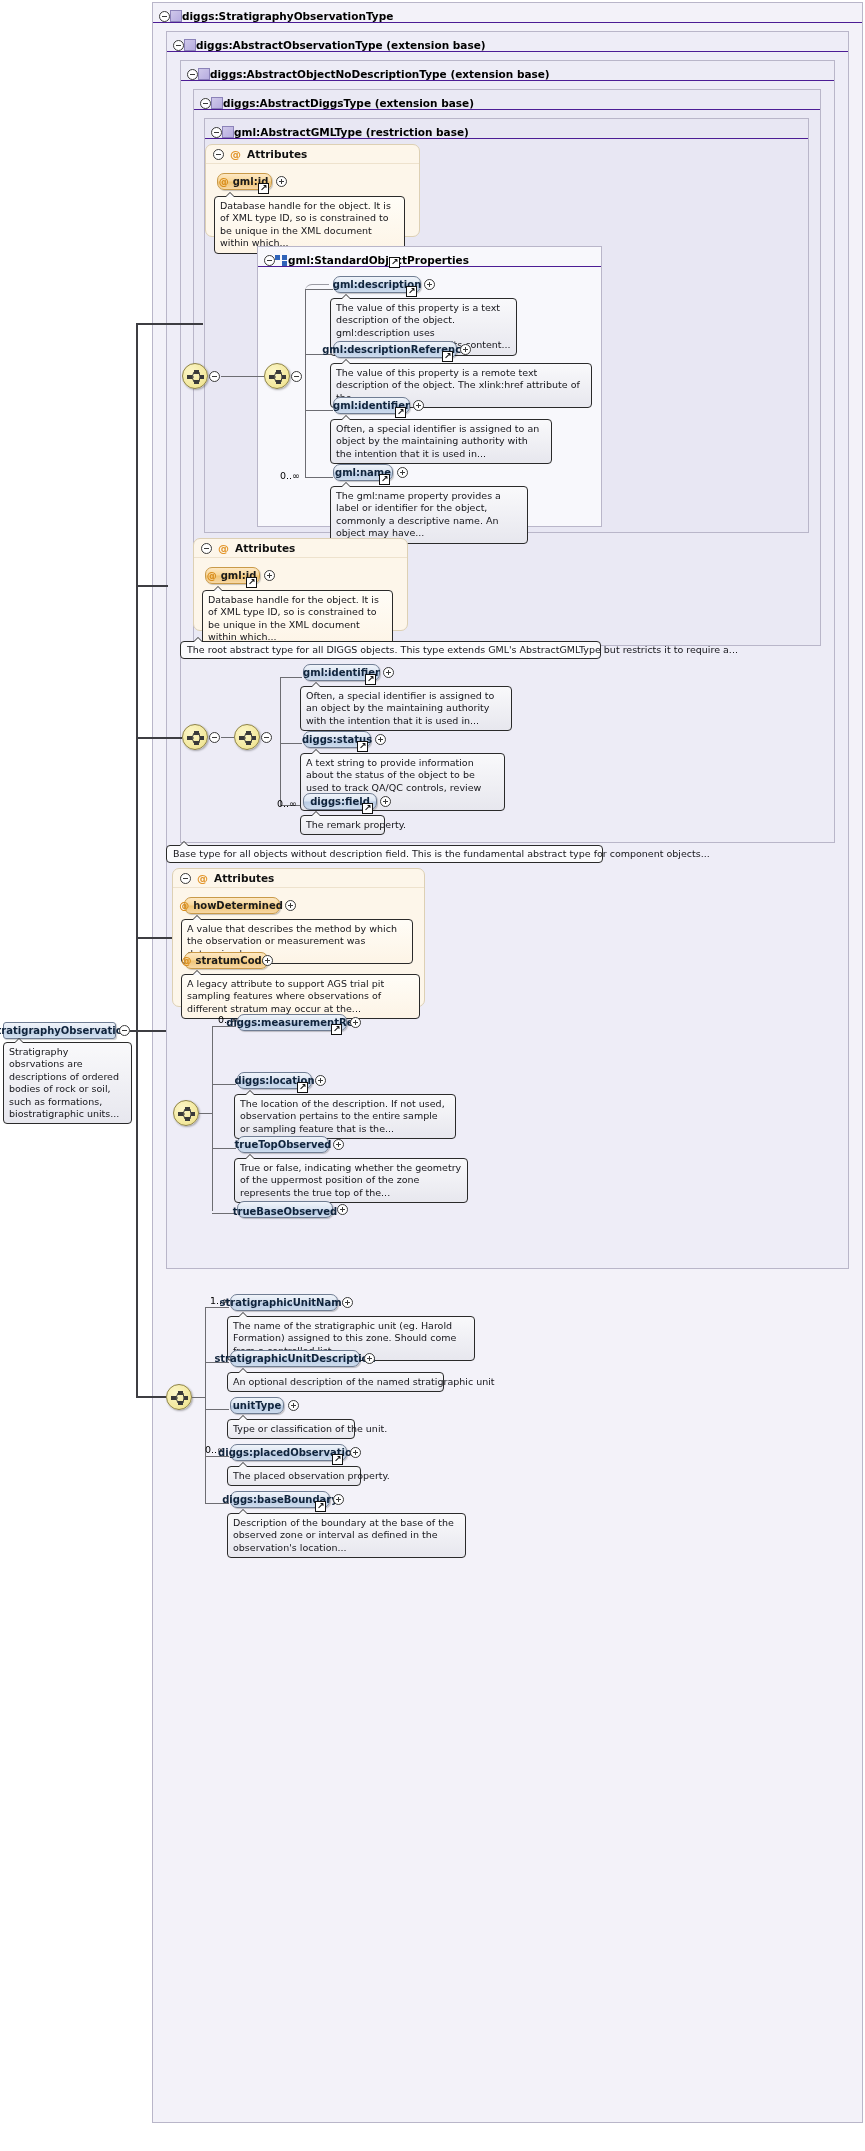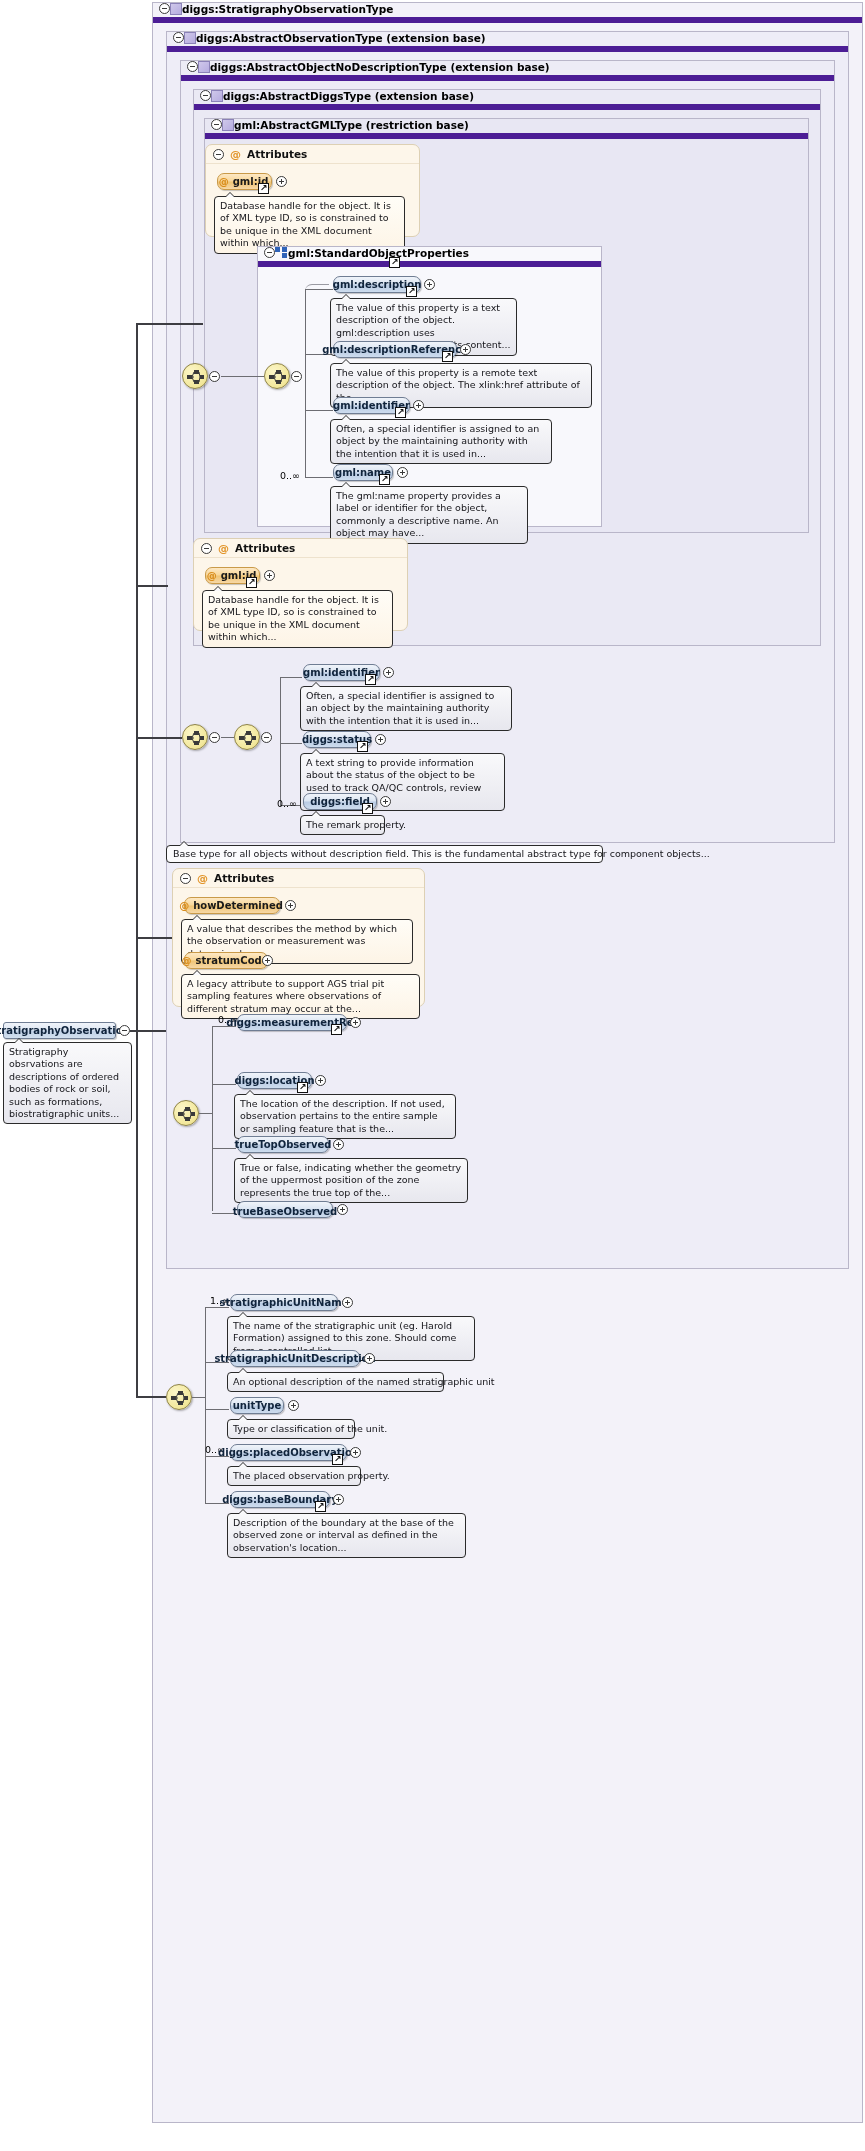--- a/index.html
+++ b/index.html
@@ -25,23 +25,23 @@
   .frame.lvl1 { background:#eeedf7; }
   .frame.lvl2 { background:#edecf6; }
   .frame.lvl3 { background:#eae9f4; }
   .frame.lvl4 { background:#e8e7f3; }
   .frame.white { background:#f8f8fc; }
 
   .frame-hd {
     position: relative;
     height: 20px;
     display: flex;
-    align-items: flex-start;
+    align-items: flex-end;
     padding-left: 6px;
-    border-bottom: 6px solid #4c1d95;
+    border-bottom: 1px solid #4c1d95;
     font-size: 10.5px;
     font-weight: 600;
     color: #000;
     white-space: nowrap;
   }
   .frame-hd .ttl { font-weight:600; }
 
   
   .tog {
     width: 11px; height: 11px; border-radius: 50%;
@@ -347,20 +347,21 @@
     </div>
   </div>
   <div class="pill attr" style="left:205px; top:567px; width:55px;">
     <span class="at">@</span>
       <span>gml:id</span>
   </div>
   <div class="lnk" style="left:246px; top:577px;">↗</div>
   <div class="pplus" style="left:264px; top:570px;"></div>
   <div class="doc cream" style="left:202px; top:590px; width:191px;">Database handle for the object. It is of XML type ID, so is constrained to be unique in the XML document within which...</div>
 
+  <div class="annot" style="left:180px; top:641px; width:421px;">The root abstract type for all DIGGS objects. This type extends GML's AbstractGMLType but restricts it to require a...</div>
 
   <div class="seqnode" style="left:182px; top:724px;">
     <svg width="18" height="16" viewBox="0 0 18 16">
       <rect x="0" y="6" width="5" height="4" fill="#3a3a3a"></rect>
       <rect x="7" y="1" width="5" height="4" fill="#3a3a3a"></rect>
       <rect x="7" y="11" width="5" height="4" fill="#3a3a3a"></rect>
       <rect x="13" y="6" width="4" height="4" fill="#3a3a3a"></rect>
       <path d="M5 8 L7 8 M5 8 L7 3 M5 8 L7 13 M12 3 L13 8 M12 13 L13 8" stroke="#3a3a3a" stroke-width="1" fill="none"></path>
     </svg>
   </div>

